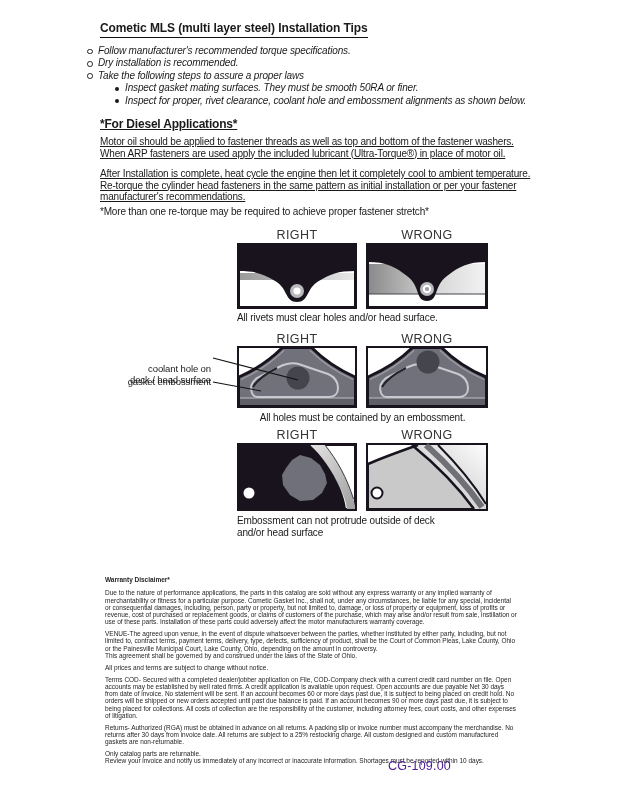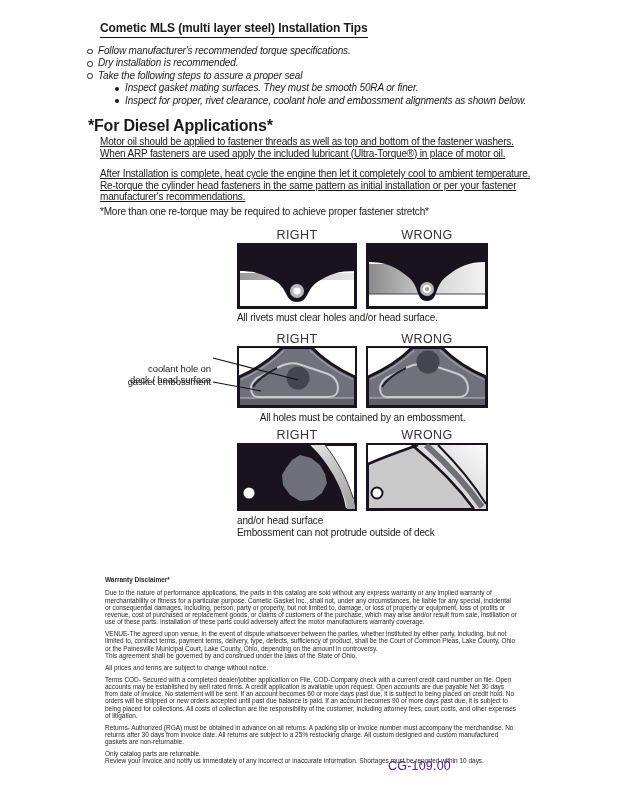--- a/index.html
+++ b/index.html
@@ -19,21 +19,21 @@
   .bullets .li.l1::before {
     content:""; position:absolute; left:0; top:3.6px; width:3.6px; height:3.6px;
     border:1px solid #222; border-radius:50%;
   }
   .bullets .li.l2 { padding-left:38px; }
   .bullets .li.l2::before {
     content:""; position:absolute; left:28px; top:4.4px; width:4.4px; height:4.4px;
     background:#1a1a1a; border-radius:50%;
   }
   
-  .diesel-h { left:88px; top:117px; font-size:16px; font-weight:bold; letter-spacing:-0.2px; }
+  .diesel-h { left:100px; top:117px; font-size:12px; font-weight:bold; letter-spacing:-0.2px;text-decoration:underline; }
   .para { font-size:10px; line-height:11.6px; letter-spacing:-0.18px; width:432px;text-decoration:underline; }
   .p1 { left:100px; top:136px; }
   .p2 { left:100px; top:168px; }
   .note { left:100px; top:206px; font-size:10px; letter-spacing:-0.18px; }
   
   .dlabel { font-size:12.5px; color:#333; letter-spacing:0.4px; width:120px; text-align:center; }
   .caption { font-size:10px; letter-spacing:-0.15px; color:#1a1a1a; }
   .dbox { line-height:0; }
   
   .ann { font-size:9.5px; line-height:10.8px; letter-spacing:-0.1px; text-align:right; width:131px; color:#1a1a1a; }
@@ -46,21 +46,21 @@
   .footer { left:388px; top:759px; font-size:12.5px; letter-spacing:0.2px; color:#4c1d95; }
 </style>
 </head>
 <body>
 
 <div class="abs title">Cometic MLS (multi layer steel) Installation Tips</div>
 
 <div class="abs bullets">
   <div class="li l1">Follow manufacturer's recommended torque specifications.</div>
   <div class="li l1">Dry installation is recommended.</div>
-  <div class="li l1">Take the following steps to assure a proper seal</div>
+  <div class="li l1">Take the following steps to assure a proper laws</div>
   <div class="li l2">Inspect gasket mating surfaces.  They must be smooth 50RA or finer.</div>
   <div class="li l2">Inspect for proper, rivet clearance, coolant hole and embossment alignments as shown below.</div>
 </div>
 
 <div class="abs diesel-h">*For Diesel Applications*</div>
 <div class="abs para p1">Motor oil should be applied to fastener threads as well as top and bottom of the fastener washers. When ARP fasteners are used apply the included lubricant (Ultra-Torque®) in place of motor oil.</div>
 <div class="abs para p2">After Installation is complete, heat cycle the engine then let it completely cool to ambient temperature. Re-torque the cylinder head fasteners in the same pattern as initial installation or per your fastener manufacturer's recommendations.</div>
 <div class="abs note">*More than one re-torque may be required to achieve proper fastener stretch*</div>
 
 <div class="abs dlabel" style="left:237px; top:228px;">RIGHT</div>
@@ -181,22 +181,22 @@
     <path d="M46,2 H120 V66 L108,66 C92,44 68,20 46,2 Z" fill="url(#gw1)"></path>
     <path d="M2,2 H52 C35,8 18,14 2,21 Z" fill="#ffffff"></path>
     <path d="M52,2 C35,8 18,14 2,21" stroke="#18131d" stroke-width="2.5" fill="none"></path>
     <path d="M46,2 C68,20 92,44 108,66" stroke="#18131d" stroke-width="2.5" fill="none"></path>
     <path d="M60,2 C80,20 102,44 116,64" stroke="#5c5c64" stroke-width="6" fill="none" opacity="0.85"></path>
     <path d="M72,2 C92,22 110,45 120,61" stroke="#18131d" stroke-width="2" fill="none"></path>
     <circle cx="11" cy="50" r="5.5" fill="#ffffff" stroke="#18131d" stroke-width="2"></circle>
   </svg>
 </div>
 <div class="abs caption" style="left:237px; top:515px; line-height:12px;">
+  <div>Embossment can not protrude outside of deck</div>
   <div>and/or head surface</div>
-  <div>Embossment can not protrude outside of deck</div>
 </div>
 
 <div class="abs legal">
   <p class="lh">Warranty Disclaimer*</p>
   <p class="gap">Due to the nature of performance applications, the parts in this catalog are sold without any express warranty or any implied warranty of merchantability or fitness for a particular purpose.  Cometic Gasket Inc., shall not, under any circumstances, be liable for any special, incidental or consequential damages, including, person, party or property, but not limited to, damage, or loss of property or equipment, loss of profits or revenue, cost of purchased or replacement goods, or claims of customers of the purchase, which may arise and/or result from sale, instillation or use of these parts.  Installation of these parts could adversely affect the motor manufacturers warranty coverage.</p>
   <p>VENUE-The agreed upon venue, in the event of dispute whatsoever between the parties, whether instituted by either party, including, but not limited to, contract terms, payment terms, delivery, type, defects, sufficiency of product, shall be the Court of Common Pleas, Lake County, Ohio or the Painesville Municipal Court, Lake County, Ohio, depending on the amount in controversy.</p>
   <p class="gap">This agreement shall be governed by and construed under the laws of the State of Ohio.</p>
   <p class="gap">All prices and terms are subject to change without notice.</p>
   <p class="gap">Terms COD- Secured with a completed dealer/jobber application on File, COD-Company check with a current credit card number on file.  Open accounts may be established by well rated firms.  A credit application is available upon request.  Open accounts are due payable Net 30 days from date of invoice.  No statement will be sent.  If an account becomes 60 or more days past due, it is subject to being placed on credit hold.  No orders will be shipped or new orders accepted until past due balance is paid.  If an account becomes 90 or more days past due, it is subject to being placed for collections.  All costs of collection are the responsibility of the customer, including attorney fees, court costs, and other expenses of litigation.</p>
   <p class="gap">Returns- Authorized (RGA) must be obtained in advance on all returns.  A packing slip or invoice number must accompany the merchandise.  No returns after 30 days from invoice date.  All returns are subject to a 25% restocking charge.  All custom designed and custom manufactured gaskets are non-returnable.</p>

